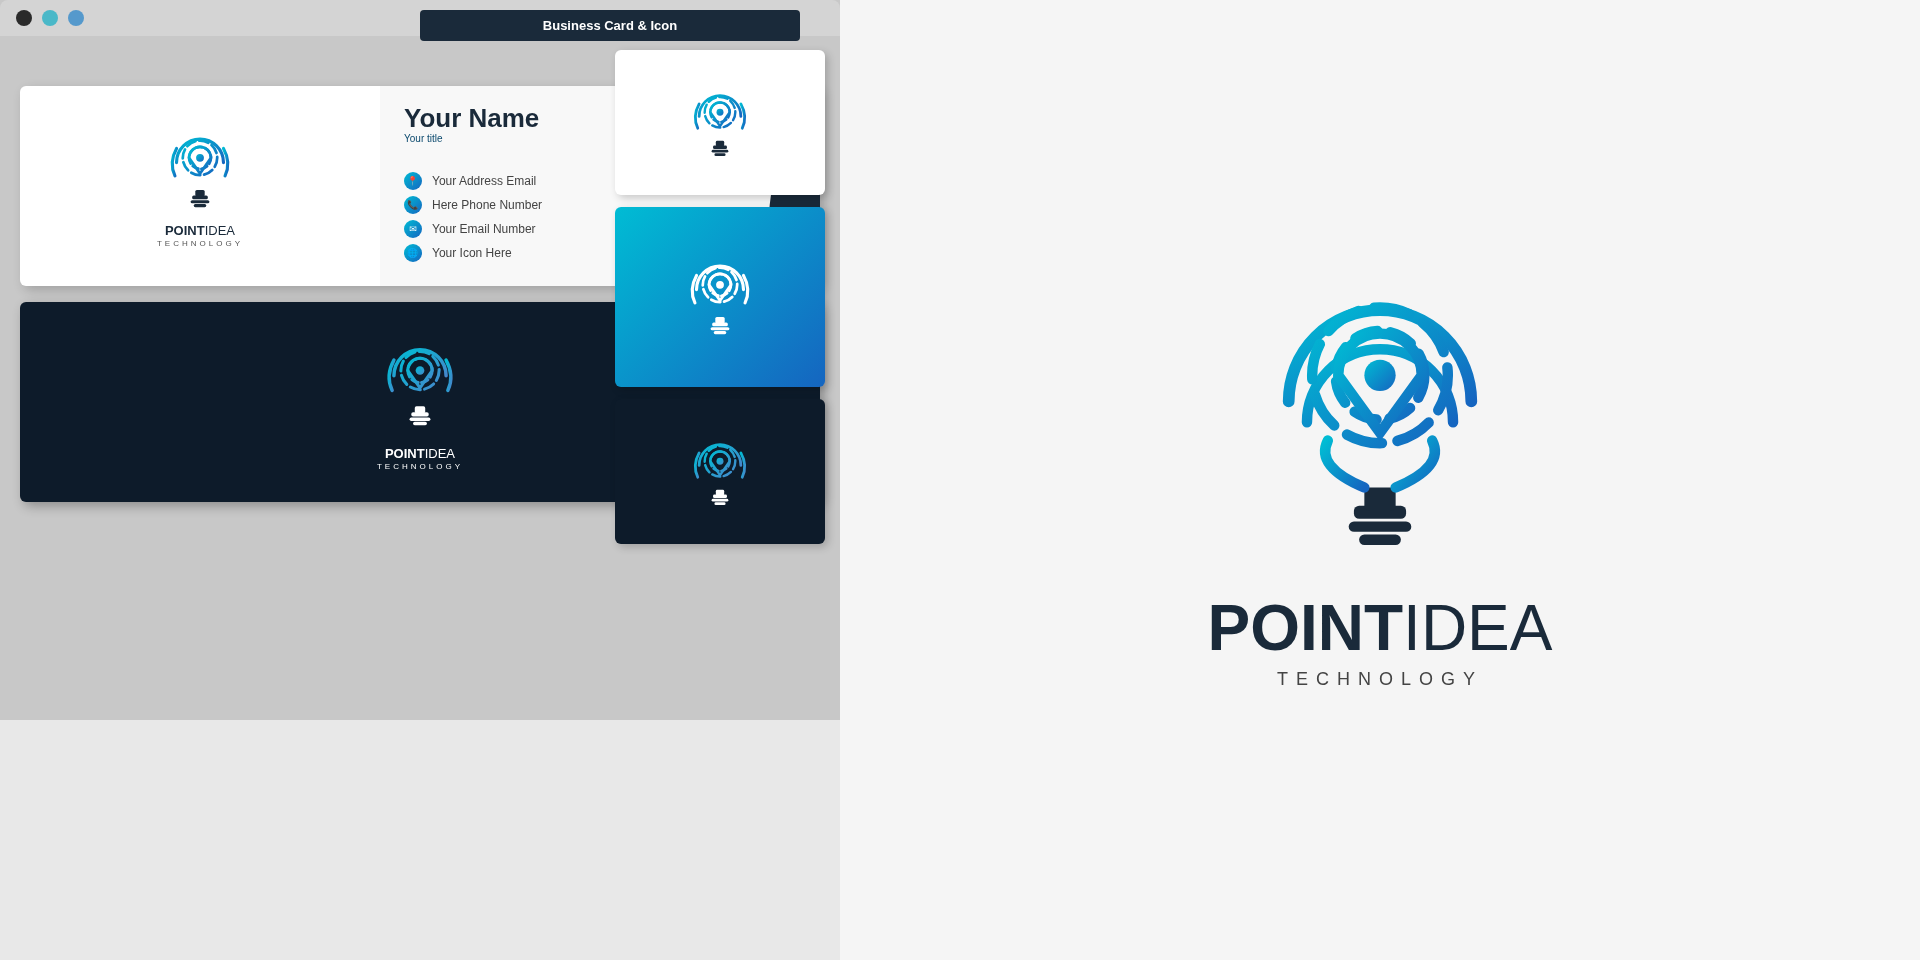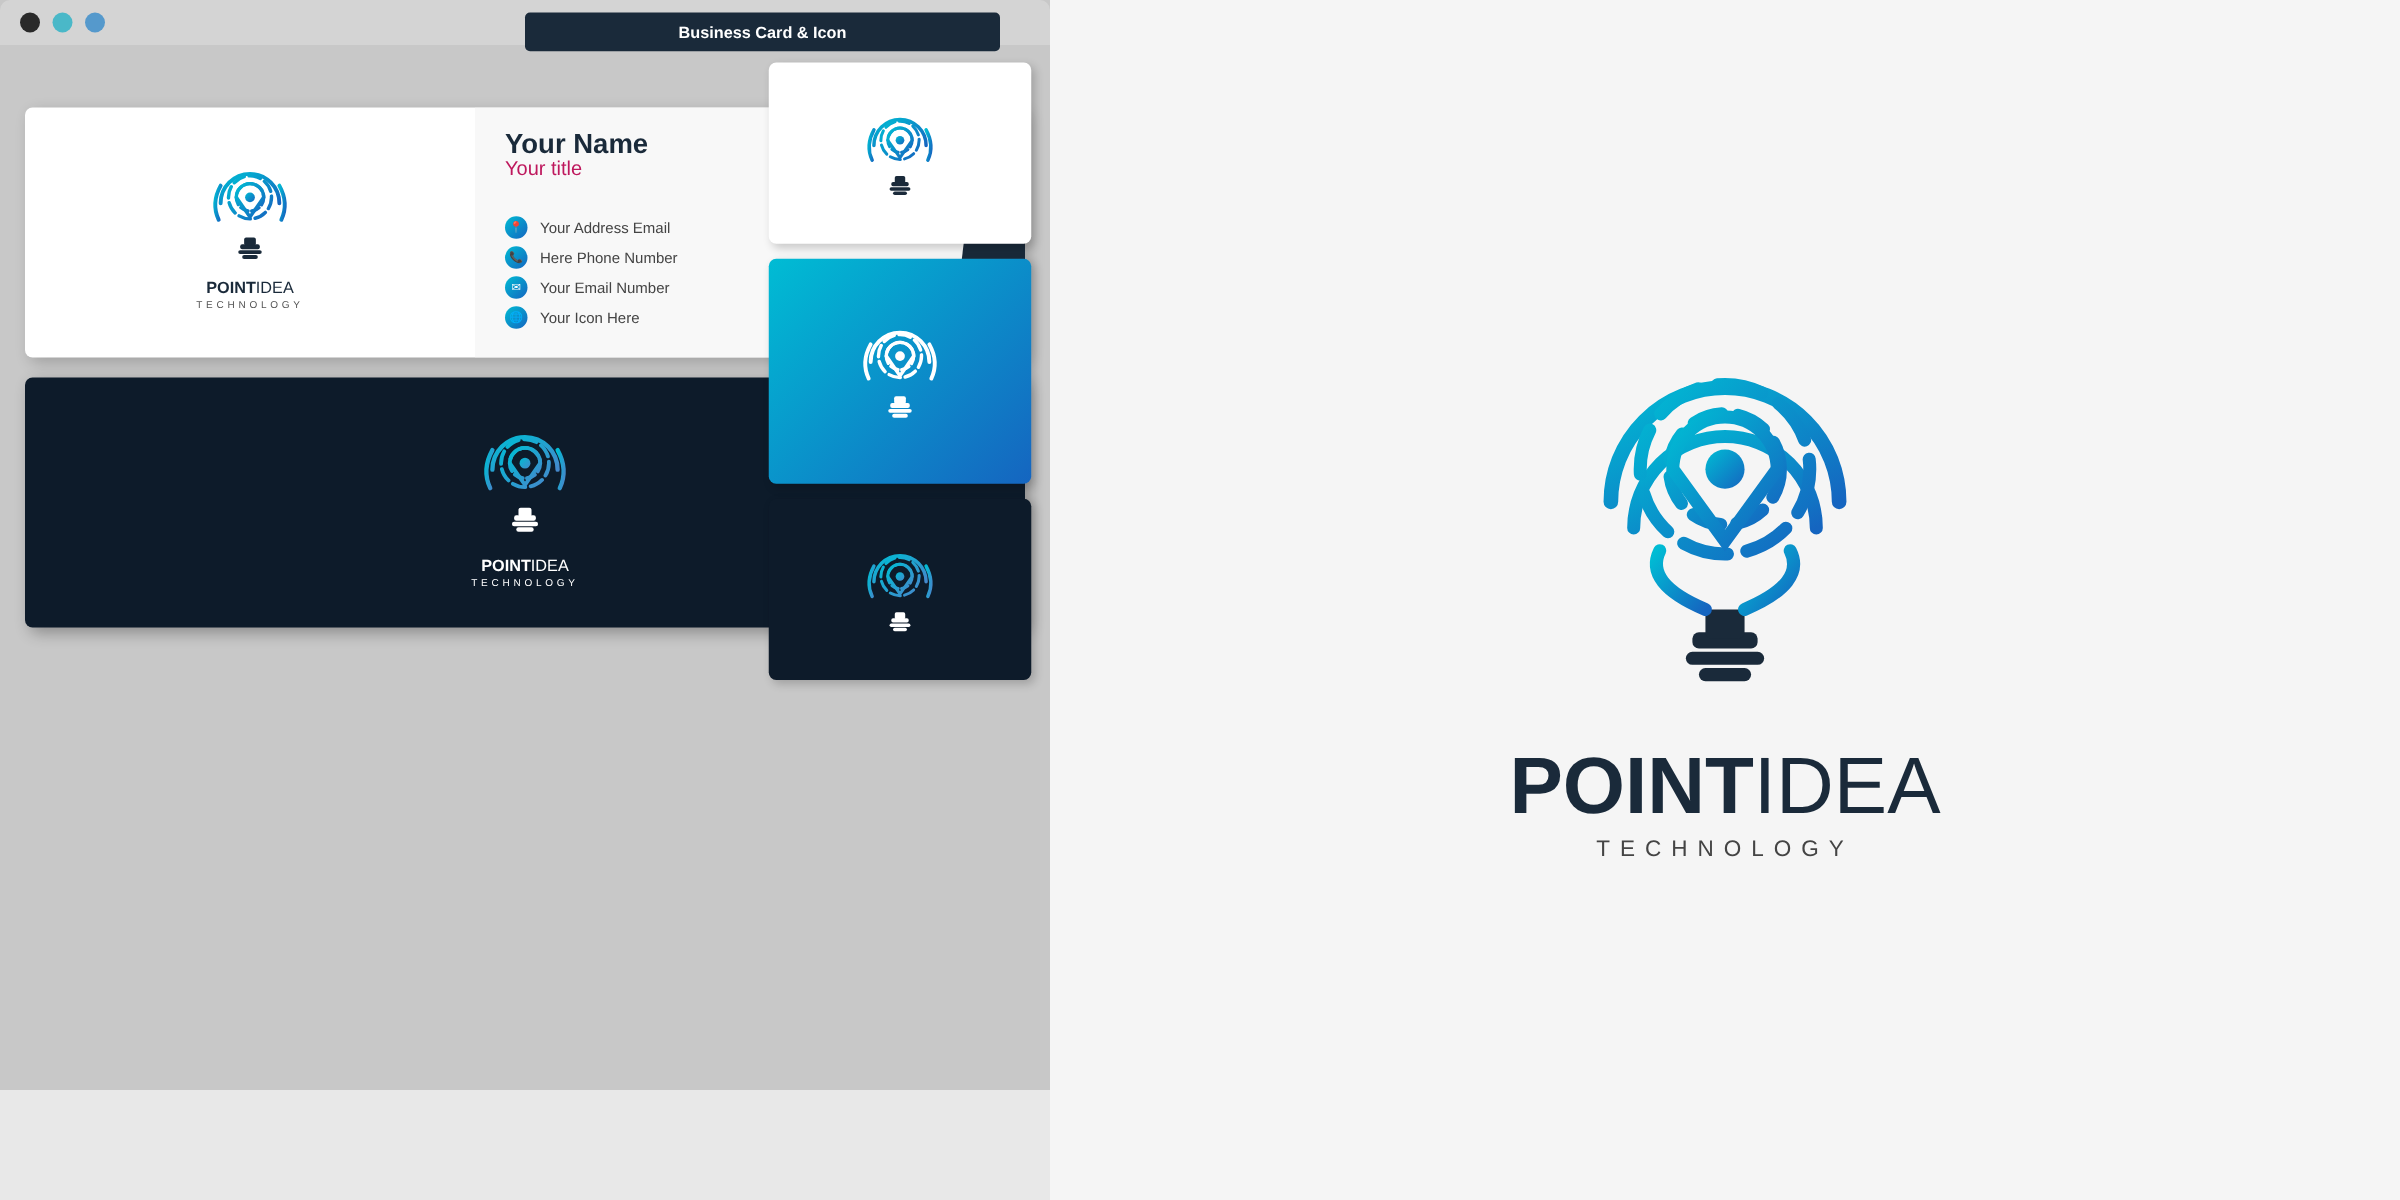--- a/index.html
+++ b/index.html
@@ -13,21 +13,21 @@
     .dot { width: 16px; height: 16px; border-radius: 50%; }
     .dot.black { background: #2a2a2a; }
     .dot.teal { background: #4ab8c8; }
     .dot.blue { background: #5599cc; }
 
     
     .left-panel {
       position: absolute;
       top: 0; left: 0;
       width: 840px;
-      height: 872px;
+      height: 720px;
       background: #c8c8c8;
       display: flex;
       flex-direction: column;
     }
 
     .browser-bar {
       background: #d4d4d4;
       padding: 10px 16px;
       display: flex;
       align-items: center;
@@ -90,29 +90,29 @@
     .card-right::before {
       content: '';
       position: absolute;
       top: 0; right: 0;
       width: 60px; height: 100%;
       background: #1a2a3a;
       clip-path: polygon(40% 0, 100% 0, 100% 100%, 0% 100%);
     }
 
     .card-name {
-      font-size: 22px;
+      font-size: 26px;
       font-weight: 900;
       color: #1a2a3a;
       line-height: 1.1;
     }
 
     .card-title {
-      font-size: 16px;
-      color: #be185d;
+      font-size: 10px;
+      color: #0c4a6e;
       margin-bottom: 16px;
     }
 
     .card-divider {
       width: 60px;
       height: 3px;
       background: linear-gradient(to right, #00bcd4, #1565c0);
       margin-bottom: 12px;
     }
 

